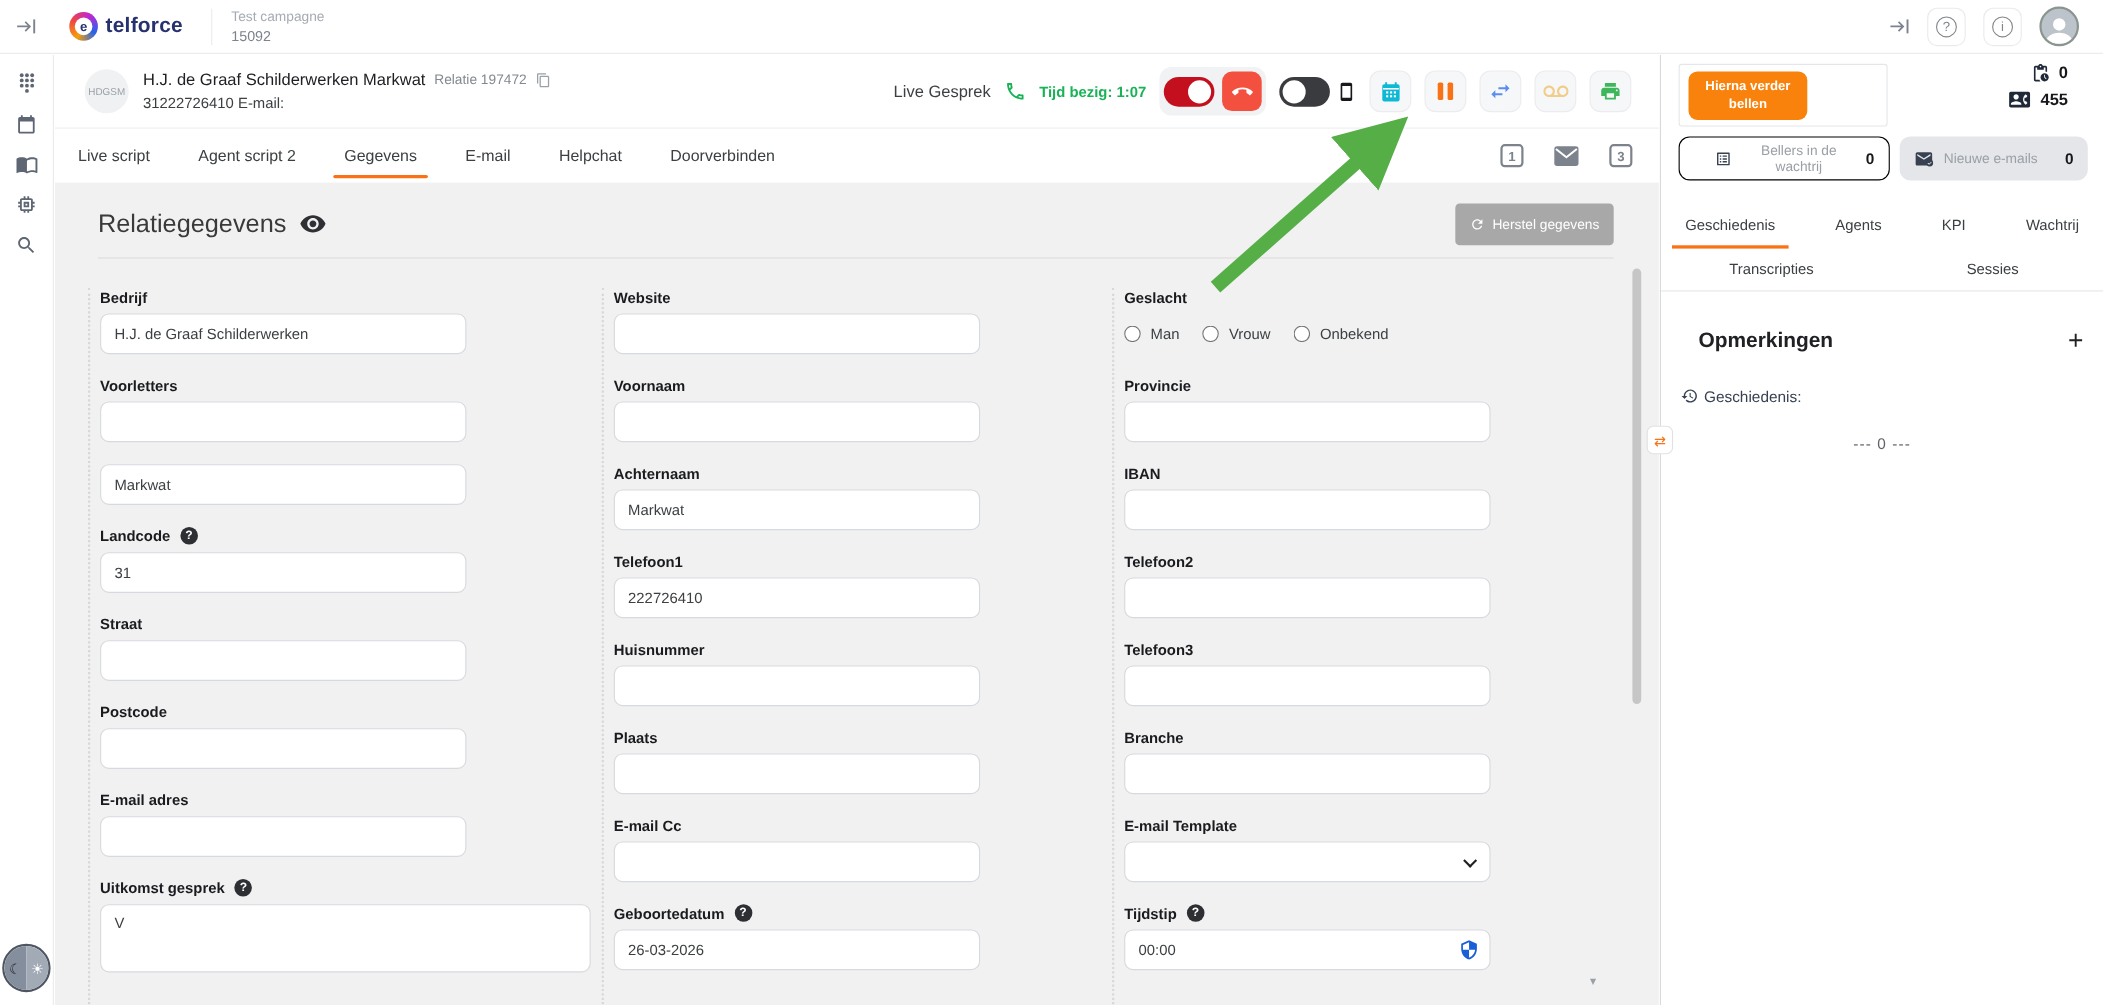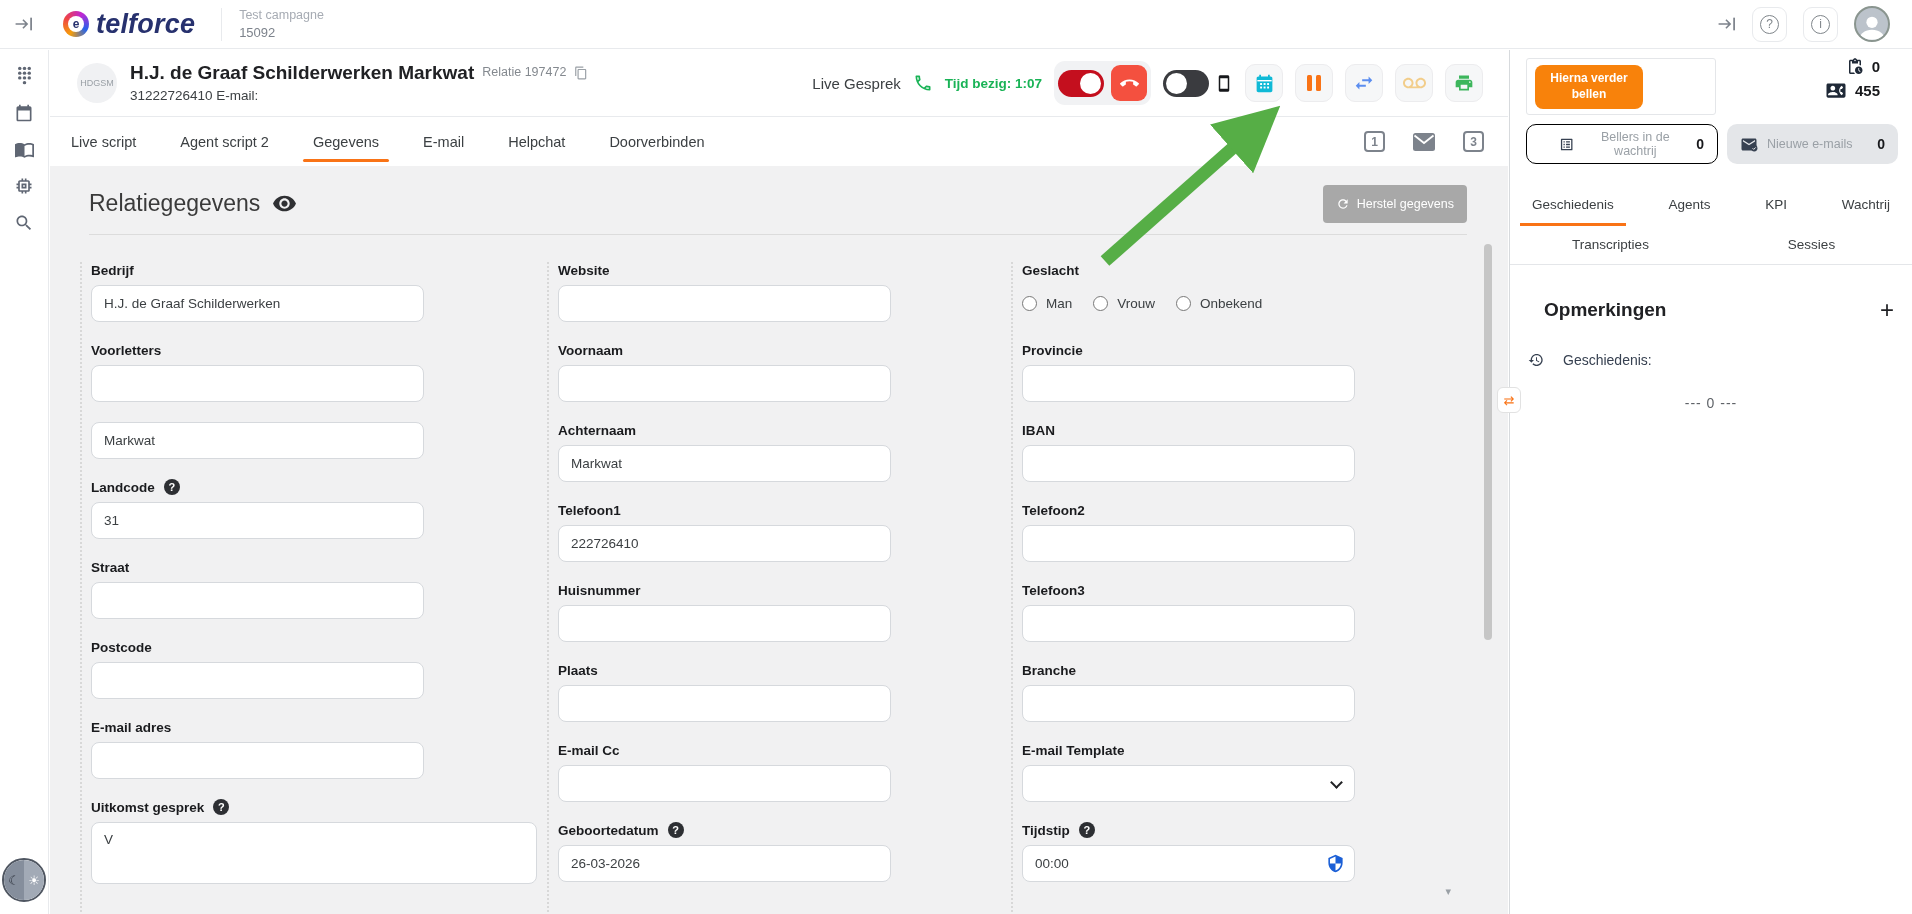--- a/index.html
+++ b/index.html
@@ -13,21 +13,21 @@
   
   .topbar { position:absolute; top:0; left:0; width:1912px; height:49px; background:#fff;
     border-bottom:1px solid #e8eaed; display:flex; align-items:center; z-index:5; }
   .tb-collapse { margin-left:14px; }
   .brand { display:flex; align-items:center; gap:7px; margin-left:30px; }
   .brand-mark { width:26px; height:26px; border-radius:50%;
     background:conic-gradient(from 210deg,#f59e0b,#ef4444,#c026d3,#2563eb,#f59e0b);
     display:flex; align-items:center; justify-content:center; }
   .brand-mark-inner { width:16px; height:16px; background:#fff; border-radius:50%;
     display:flex; align-items:center; justify-content:center; font-size:12px; font-weight:bold; color:#27316e; }
-  .brand-name { font-size:27px; font-weight:bold; color:#27316e; letter-spacing:.2px;font-style:italic; }
+  .brand-name { font-size:19px; font-weight:bold; color:#27316e; letter-spacing:.2px; }
   .tb-divider { width:1px; height:33px; background:#e8eaed; margin:0 17px 0 26px; }
   .campaign { display:flex; flex-direction:column; justify-content:center; line-height:1.35; }
   .campaign-name { font-size:12.5px; color:#a6abb3; }
   .campaign-id { font-size:13px; color:#7d838c; }
   .tb-right { margin-left:auto; display:flex; align-items:center; gap:16px; margin-right:22px; }
   .round-btn { width:35px; height:35px; border:1px solid #e8eaed; border-radius:9px;
     display:flex; align-items:center; justify-content:center; color:#80868b; background:#fff; }
   .circle-glyph { width:19px; height:19px; border:1.6px solid #80868b; border-radius:50%;
     display:flex; align-items:center; justify-content:center; font-size:12px; color:#80868b; }
   .avatar { width:36px; height:36px; border-radius:50%; background:#bcc3cb; border:2px solid #8a958f;
@@ -45,21 +45,21 @@
 
   
   .main { position:absolute; left:50px; top:50px; width:1458px; height:864px; background:#fff; }
 
   .contact-header { height:67px; background:#fff; border-bottom:1px solid #e8eaed;
     display:flex; align-items:center; padding:0 25px 0 27px; }
   .c-avatar { width:40px; height:40px; border-radius:50%; background:#f0f1f3;
     display:flex; align-items:center; justify-content:center; font-size:9px; color:#9aa0a6; flex:0 0 auto; }
   .c-meta { margin-left:13px; line-height:1.2; }
   .c-line1 { display:flex; align-items:center; gap:8px; }
-  .c-name { font-size:19px; font-weight:bold; color:#202124; }
+  .c-name { font-size:15px; font-weight:normal; color:#202124; }
   .c-rel { font-size:12.5px; color:#84898f; }
   .c-sub { font-size:13.5px; color:#3c4043; margin-top:4px; }
   .call-cluster { margin-left:auto; display:flex; align-items:center; gap:12px; }
   .live-label { font-size:15px; color:#3c4043; }
   .busy-label { font-size:13.5px; color:#19b356; font-weight:bold; }
   .toggle-pill { background:#f1f2f4; border-radius:11px; padding:4px; display:flex; align-items:center; gap:7px; }
   .switch { width:46px; height:27px; border-radius:15px; position:relative; }
   .switch .knob { position:absolute; top:3px; width:21px; height:21px; border-radius:50%; background:#fff; }
   .switch.red { background:#c40f1e; } .switch.red .knob { right:3px; }
   .switch.dark { background:#3a3b3f; } .switch.dark .knob { left:3px; }
@@ -130,21 +130,21 @@
     padding:0 22px; font-size:13.5px; color:#3c4043; }
   .rp-tab { position:relative; padding:12px 0 14px; }
   .rp-tab.active::after { content:""; position:absolute; left:-12px; right:-12px; bottom:0; height:3px; background:#f97316; }
   .rp-subtabs { position:absolute; top:178px; left:0; right:0; display:flex; height:37px;
     border-bottom:1px solid #e4e6e9; font-size:13.5px; color:#3c4043; }
   .rp-subtab { flex:1; text-align:center; padding-top:9px; }
   .rp-notes { position:absolute; top:233px; left:18px; right:18px; }
   .notes-head { display:flex; align-items:center; justify-content:space-between; }
   .notes-title { font-size:19px; font-weight:bold; color:#202124; margin:16px; }
   .plus-btn { font-size:24px; color:#202124; font-weight:400; line-height:1; }
-  .history-line { margin-top:15px; display:flex; align-items:center; gap:19px; font-size:14px; color:#374151; }
+  .history-line { margin-top:15px; display:flex; align-items:center; gap:5px; font-size:14px; color:#374151; }
   .empty-text { margin-top:27px; text-align:center; font-size:14px; color:#5f6368; letter-spacing:1px; }
 
   
   .annot { position:absolute; left:1085px; top:96px; width:230px; height:185px; z-index:60; pointer-events:none; }
 </style>
 </head>
 <body>
 
 <div class="topbar">
   <span class="tb-collapse">

